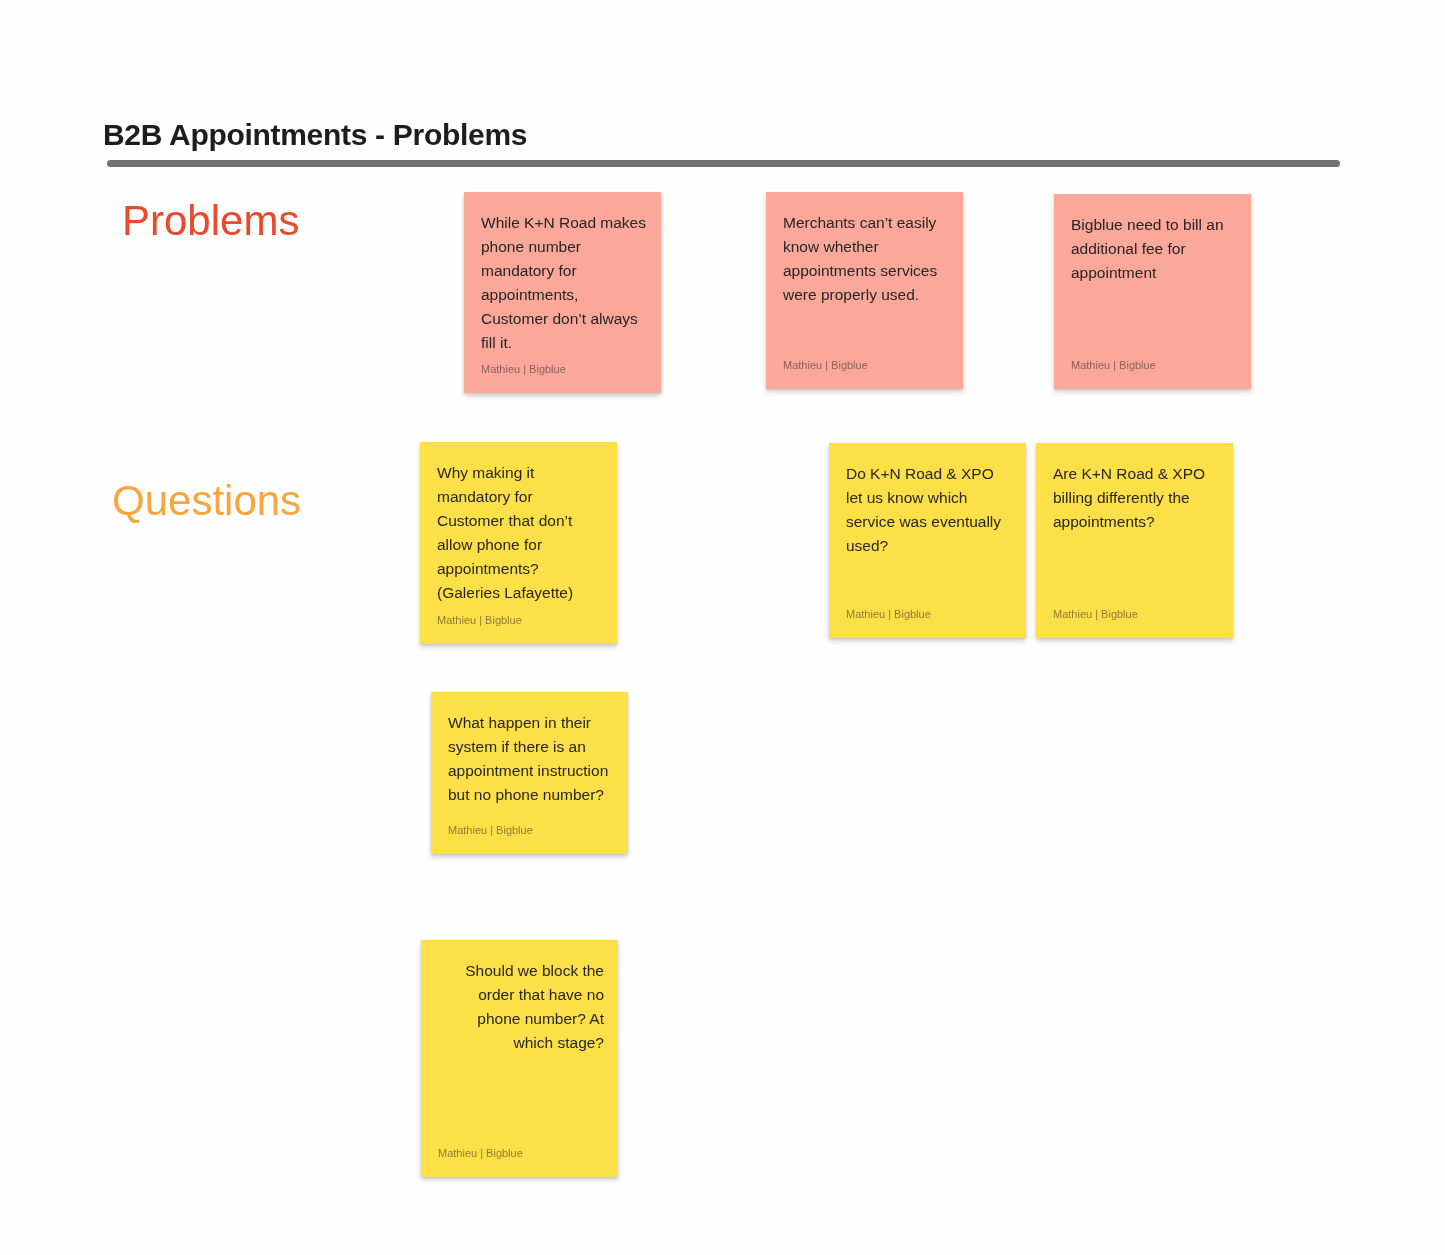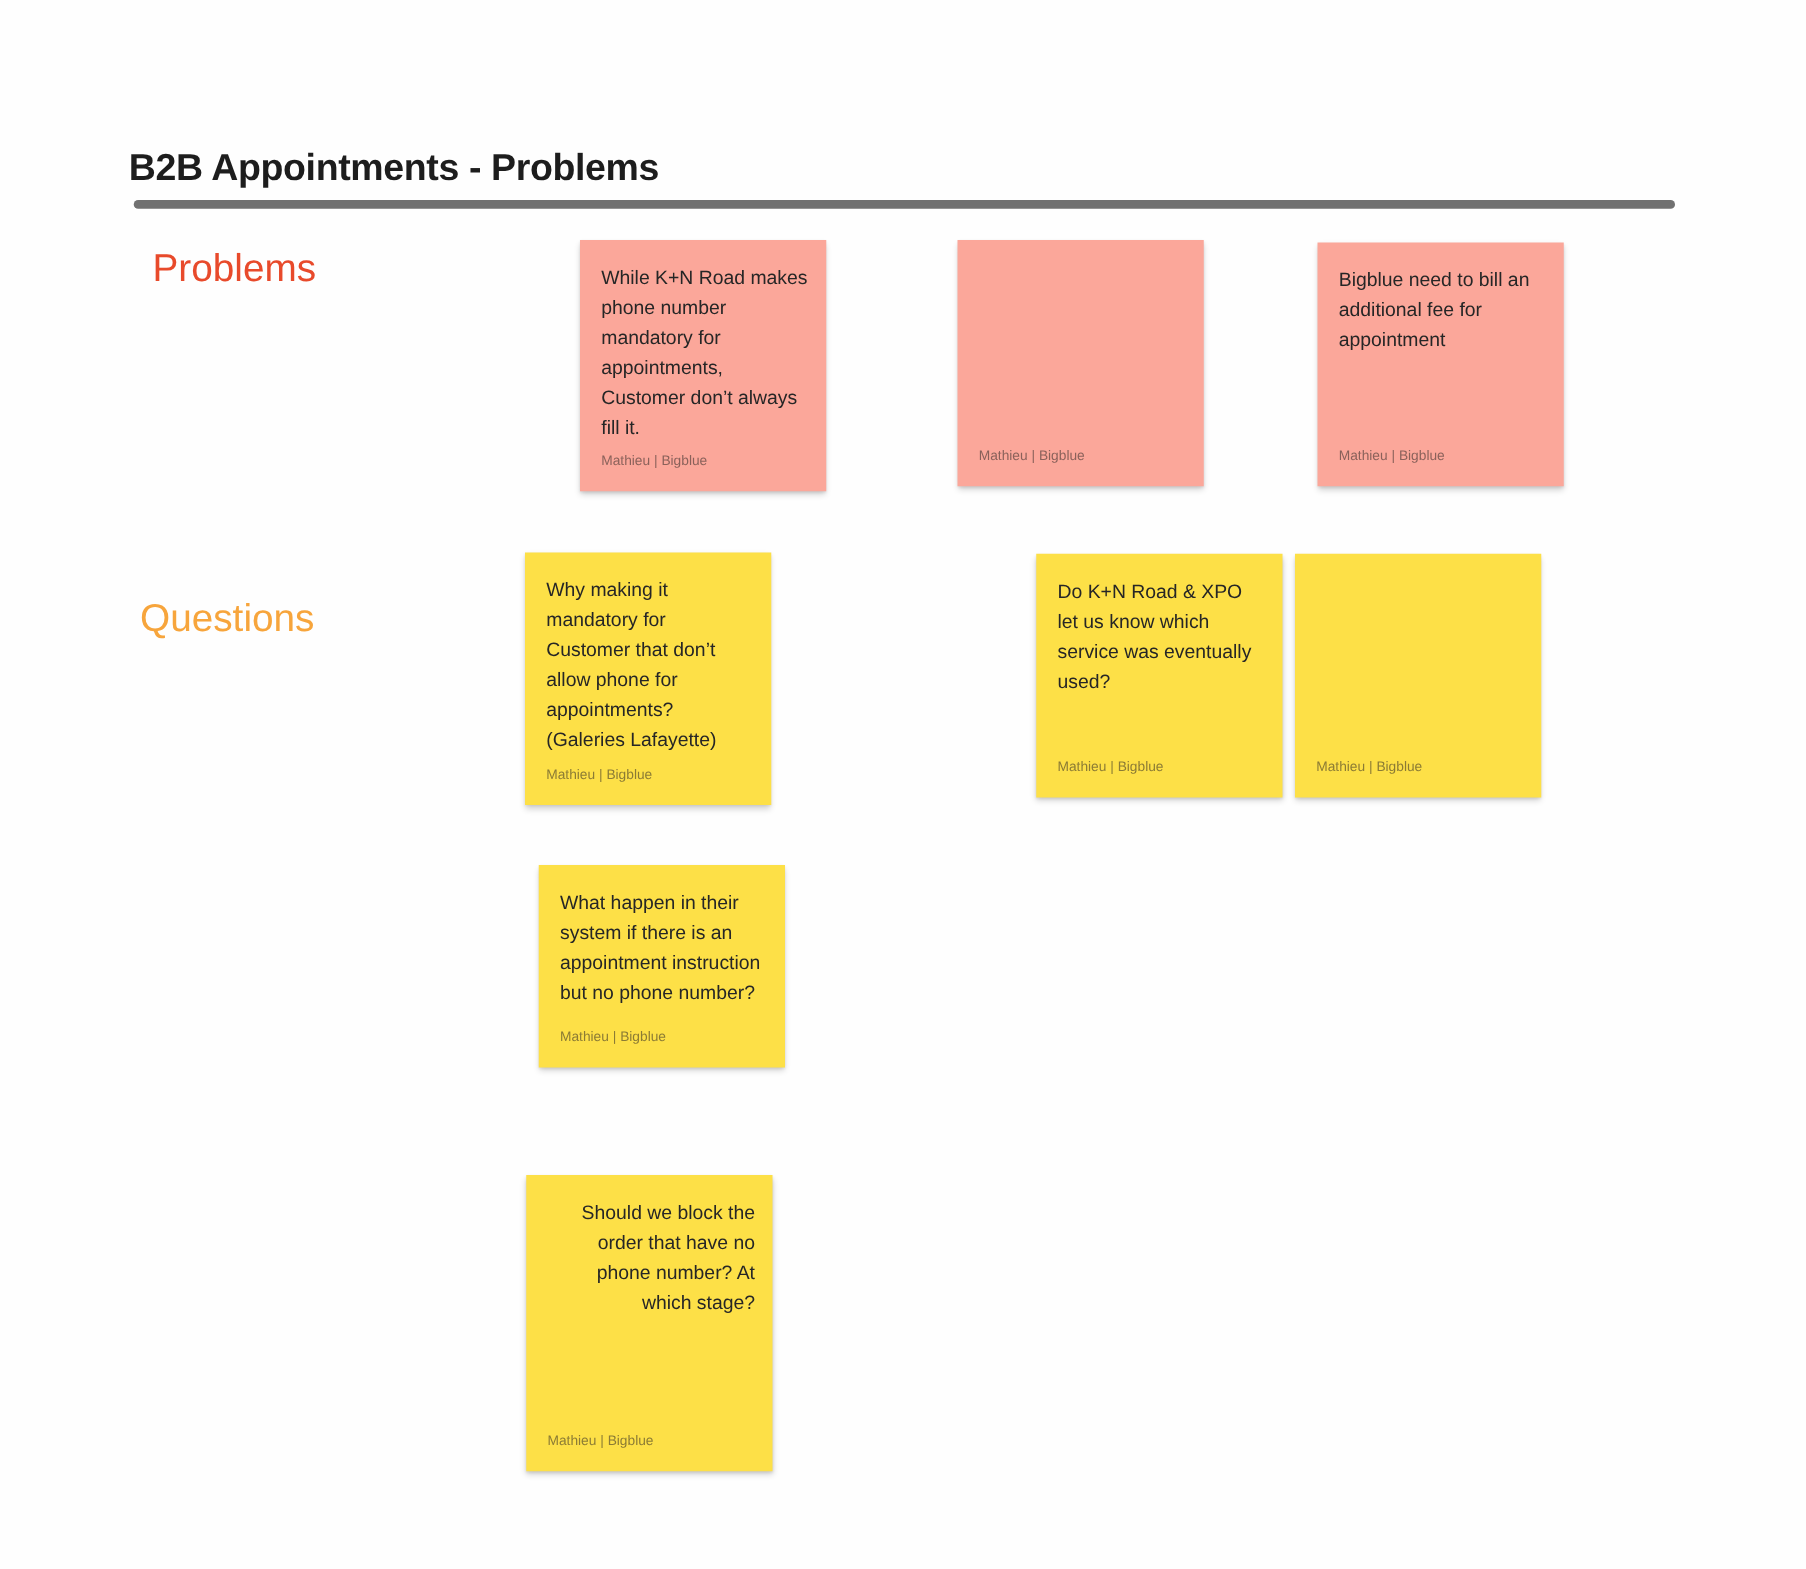--- a/index.html
+++ b/index.html
@@ -29,21 +29,21 @@
     position: absolute;
     left: 107px;
     top: 160px;
     width: 1233px;
     height: 7px;
     border-radius: 4px;
     background: #717171;
   }
   .section-label {
     position: absolute;
-    font-size: 31px;
+    font-size: 42px;
     font-weight: 400;
     white-space: nowrap;
   }
   .section-label.problems {
     left: 122px;
     top: 197px;
     color: #e84a2b;
   }
   .section-label.questions {
     left: 112px;
@@ -99,39 +99,41 @@
   <div class="section-label problems">Problems</div>
 
   <div class="section-label questions">Questions</div>
 
   <div id="note-p1" class="note pink">
     <div class="note-text">While K+N Road makes phone number mandatory for appointments, Customer don’t always fill it.</div>
     <div class="note-author">Mathieu | Bigblue</div>
   </div>
 
   <div id="note-p2" class="note pink">
+    <div class="note-text">Merchants can’t easily know whether appointments services were properly used.</div>
     <div class="note-author">Mathieu | Bigblue</div>
   </div>
 
   <div id="note-p3" class="note pink">
     <div class="note-text">Bigblue need to bill an additional fee for appointment</div>
     <div class="note-author">Mathieu | Bigblue</div>
   </div>
 
   <div id="note-q1" class="note orange">
     <div class="note-text">Why making it mandatory for Customer that don’t allow phone for appointments? (Galeries Lafayette)</div>
     <div class="note-author">Mathieu | Bigblue</div>
   </div>
 
   <div id="note-q2" class="note orange">
     <div class="note-text">Do K+N Road &amp; XPO let us know which service was eventually used?</div>
     <div class="note-author">Mathieu | Bigblue</div>
   </div>
 
   <div id="note-q3" class="note orange">
+    <div class="note-text">Are K+N Road &amp; XPO billing differently the appointments?</div>
     <div class="note-author">Mathieu | Bigblue</div>
   </div>
 
   <div id="note-q4" class="note orange">
     <div class="note-text">What happen in their system if there is an appointment instruction but no phone number?</div>
     <div class="note-author">Mathieu | Bigblue</div>
   </div>
 
   <div id="note-q5" class="note orange">
     <div class="note-text">Should we block the order that have no phone number? At which stage?</div>

